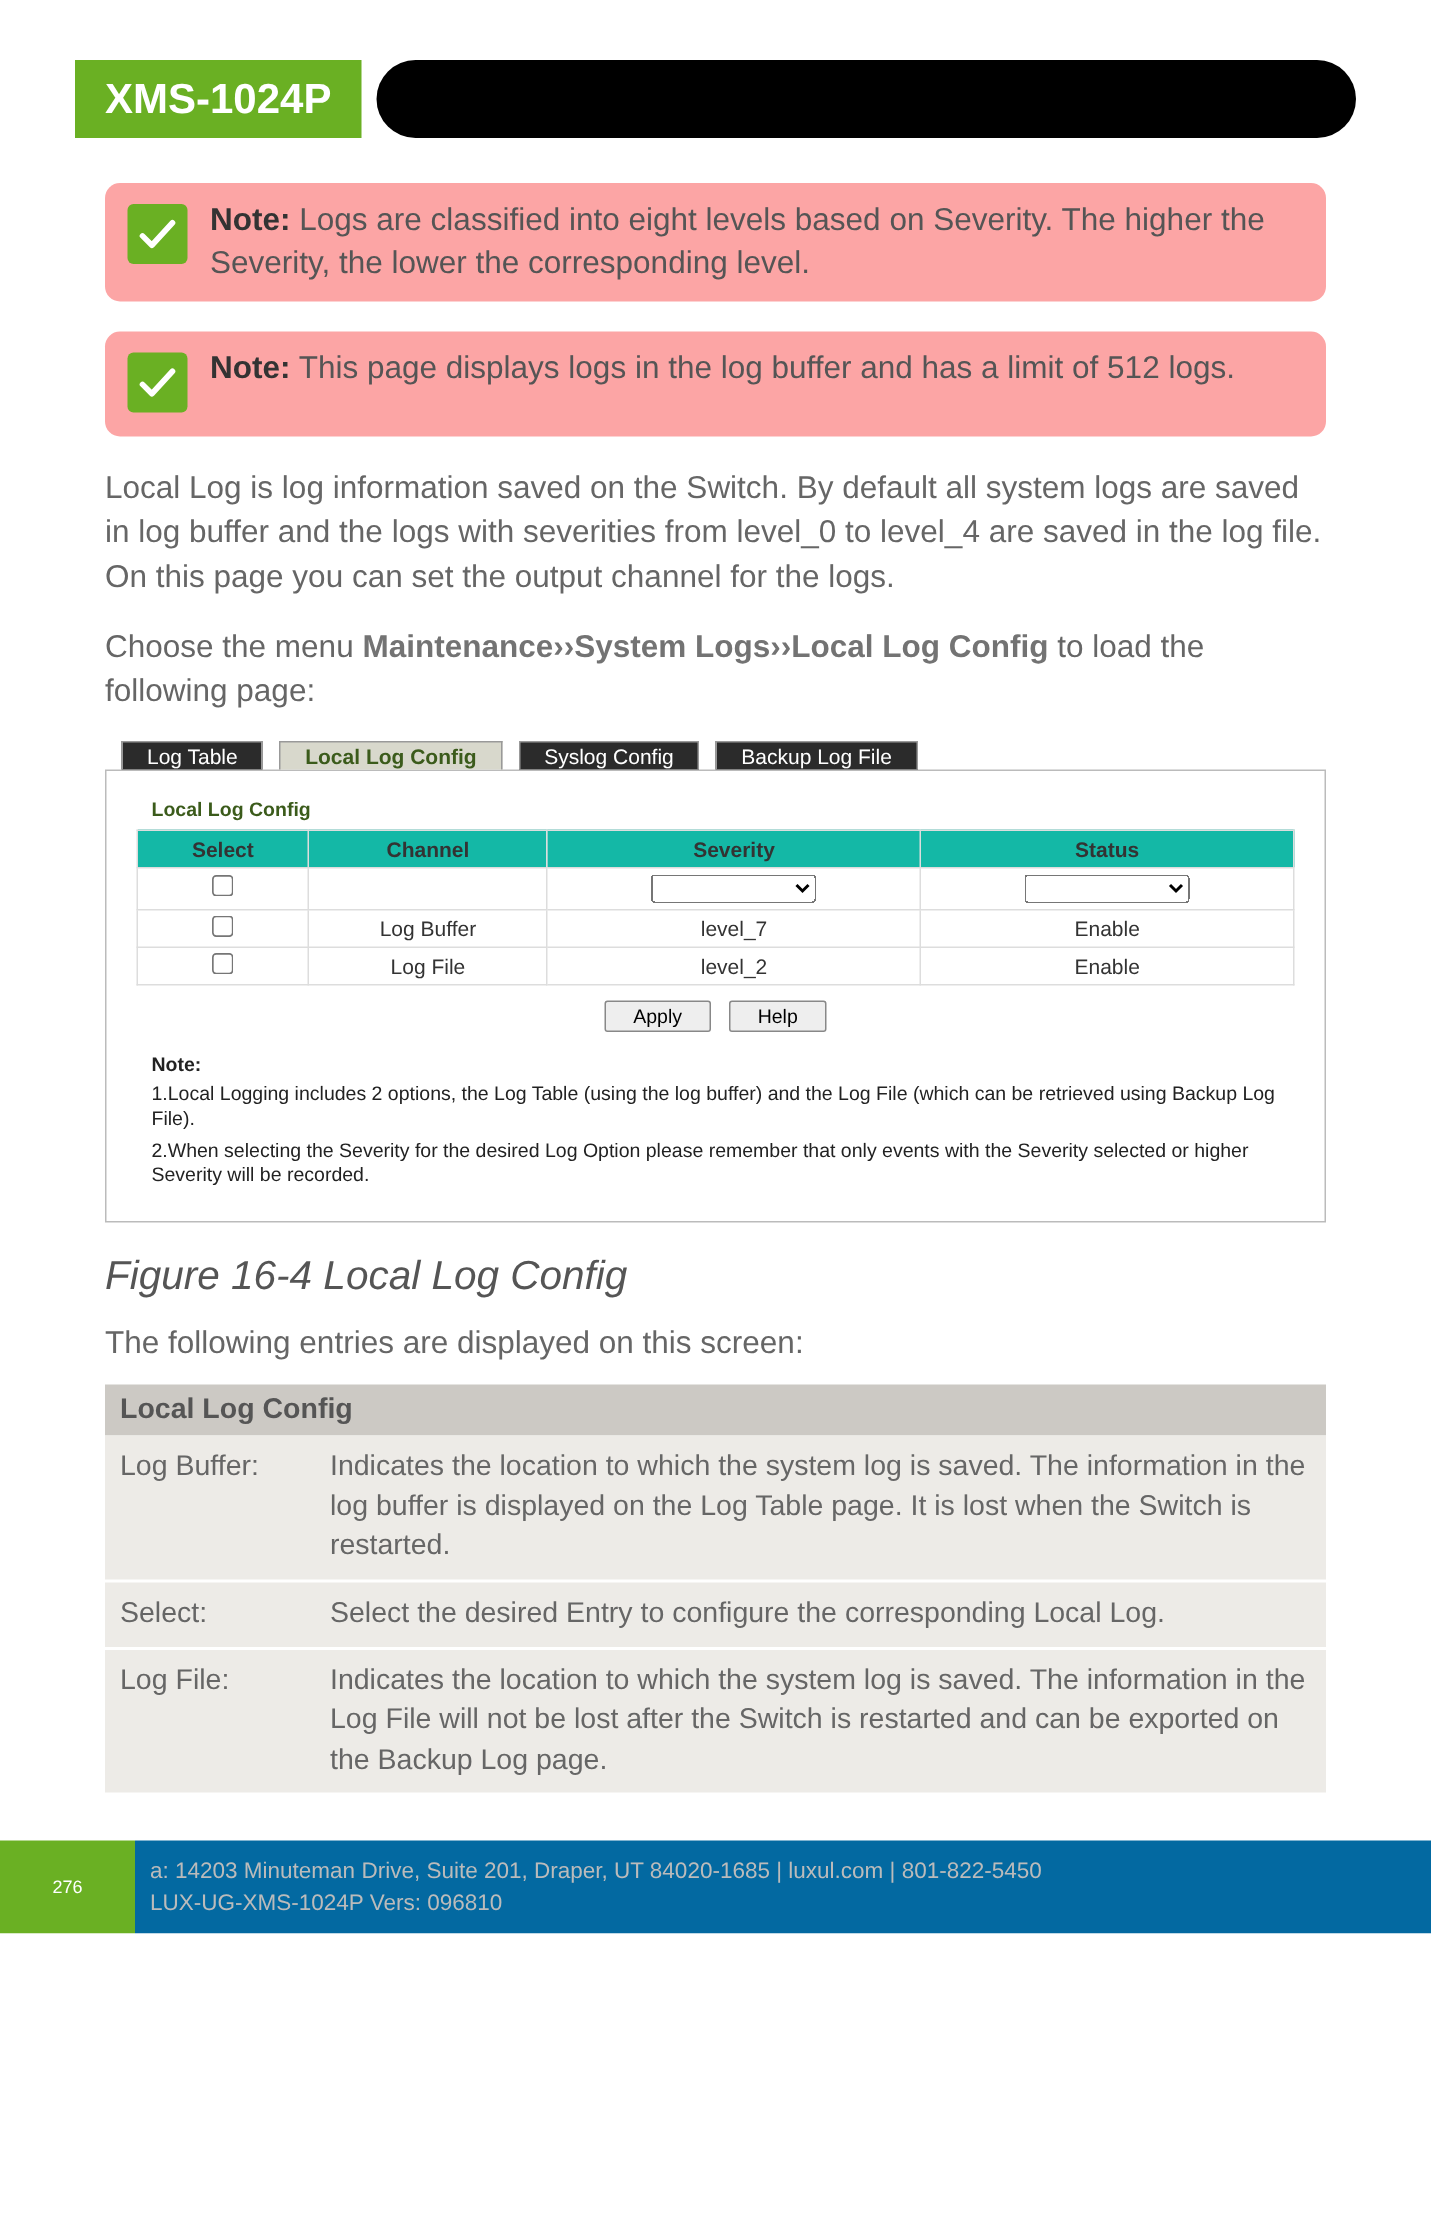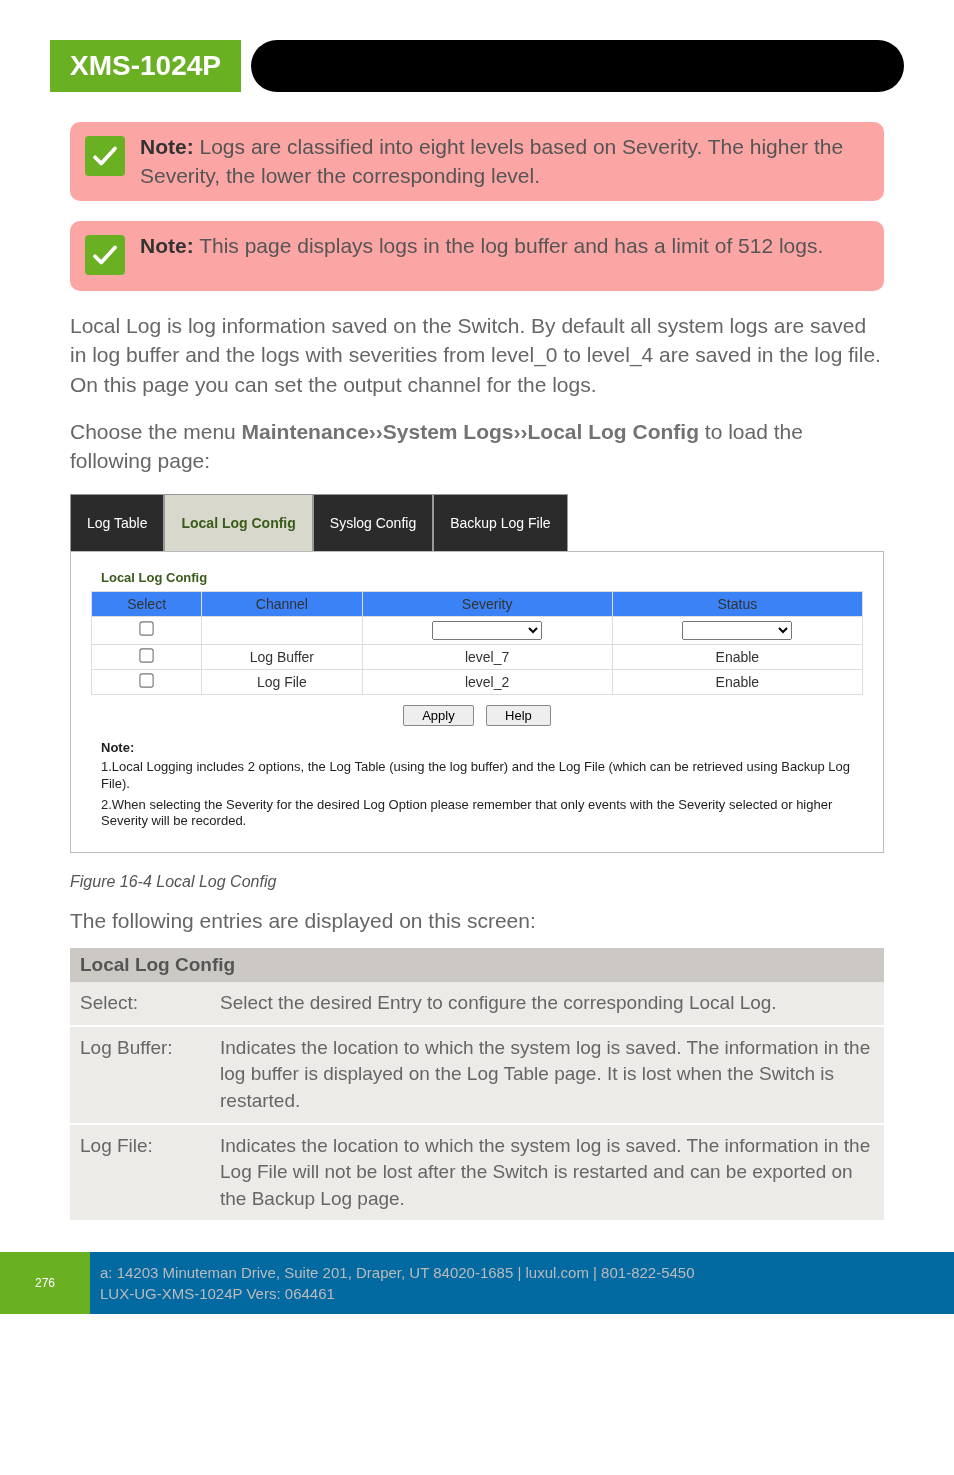--- a/index.html
+++ b/index.html
@@ -80,25 +80,26 @@
   }
   .body-text strong { color: #737373; font-weight: bold; }
   .screenshot {
     margin: 10px 70px 20px 70px;
   }
   .tabs {
     display: flex;
     font-size: 14px;
   }
   .tab {
-    padding: 20px 16px;
+    padding: 1px 16px;
     border: 1px solid #999;
     background: #2b2b2b;
     color: #fff;
     border-bottom: none;
+    margin-left: 11px;
   }
   .tab.active {
     background: #d8d8cc;
     color: #3b5b1b;
     font-weight: bold;
     border: 1px solid #999;
     border-bottom: none;
   }
   .panel {
     border: 1px solid #bbb;
@@ -117,22 +118,22 @@
     border-collapse: collapse;
     font-size: 14px;
   }
   .config-table th, .config-table td {
     border: 1px solid #ddd;
     padding: 4px 8px;
     text-align: center;
     color: #333;
   }
   .config-table th {
-    background: #3b82f6;
-    font-weight: normal;
+    background: #14b8a6;
+    font-weight: bold;
     margin-top: 44px;
   }
   .config-table td { background: #fff; }
   .config-table select {
     width: 110px;
     font-size: 13px;
   }
   .btn-row {
     text-align: center;
     margin-top: 10px;
@@ -148,21 +149,21 @@
   .note-block {
     margin-top: 14px;
     font-size: 13px;
     color: #222;
     padding: 0 10px;
   }
   .note-block .nh { font-weight: bold; margin-bottom: 4px; }
   .note-block p { margin-bottom: 4px; line-height: 1.3; }
   .figure-caption {
     font-style: italic;
-    font-size: 16px;
+    font-size: 27px;
     color: #555;
     margin: 0 70px 18px 70px;
     font-weight: 500;
   }
   .entries-text {
     font-size: 21px;
     color: #666;
     margin: 0 70px 15px 70px;
   }
   .desc-table {
@@ -302,35 +303,35 @@
 
   <div class="figure-caption">Figure 16-4 Local Log Config</div>
   <div class="entries-text">The following entries are displayed on this screen:</div>
 
   <table class="desc-table">
     <tbody>
         <tr>
           <th colspan="2">Local Log Config</th>
         </tr>
     <tr>
+      <td>Log Buffer:</td>
+      <td>Indicates the location to which the system log is saved. The information in the log buffer is displayed on the Log Table page. It is lost when the Switch is restarted.</td>
+    </tr>
+    <tr>
       <td>Select:</td>
       <td>Select the desired Entry to configure the corresponding Local Log.</td>
-    </tr>
-    <tr>
-      <td>Log Buffer:</td>
-      <td>Indicates the location to which the system log is saved. The information in the log buffer is displayed on the Log Table page. It is lost when the Switch is restarted.</td>
     </tr>
     <tr>
       <td>Log File:</td>
       <td>Indicates the location to which the system log is saved. The information in the Log File will not be lost after the Switch is restarted and can be exported on the Backup Log page.</td>
     </tr>
   </tbody>
     </table>
 
 </div>
 
 <div class="footer">
   <div class="footer-left">276</div>
   <div class="footer-right">
     <span>a: 14203 Minuteman Drive, Suite 201, Draper, UT 84020-1685 | luxul.com | 801-822-5450</span><br>
-    <span>LUX-UG-XMS-1024P  Vers: 064461</span>
+    <span>LUX-UG-XMS-1024P  Vers: 096810</span>
   </div>
 </div>
 
 </body></html>

